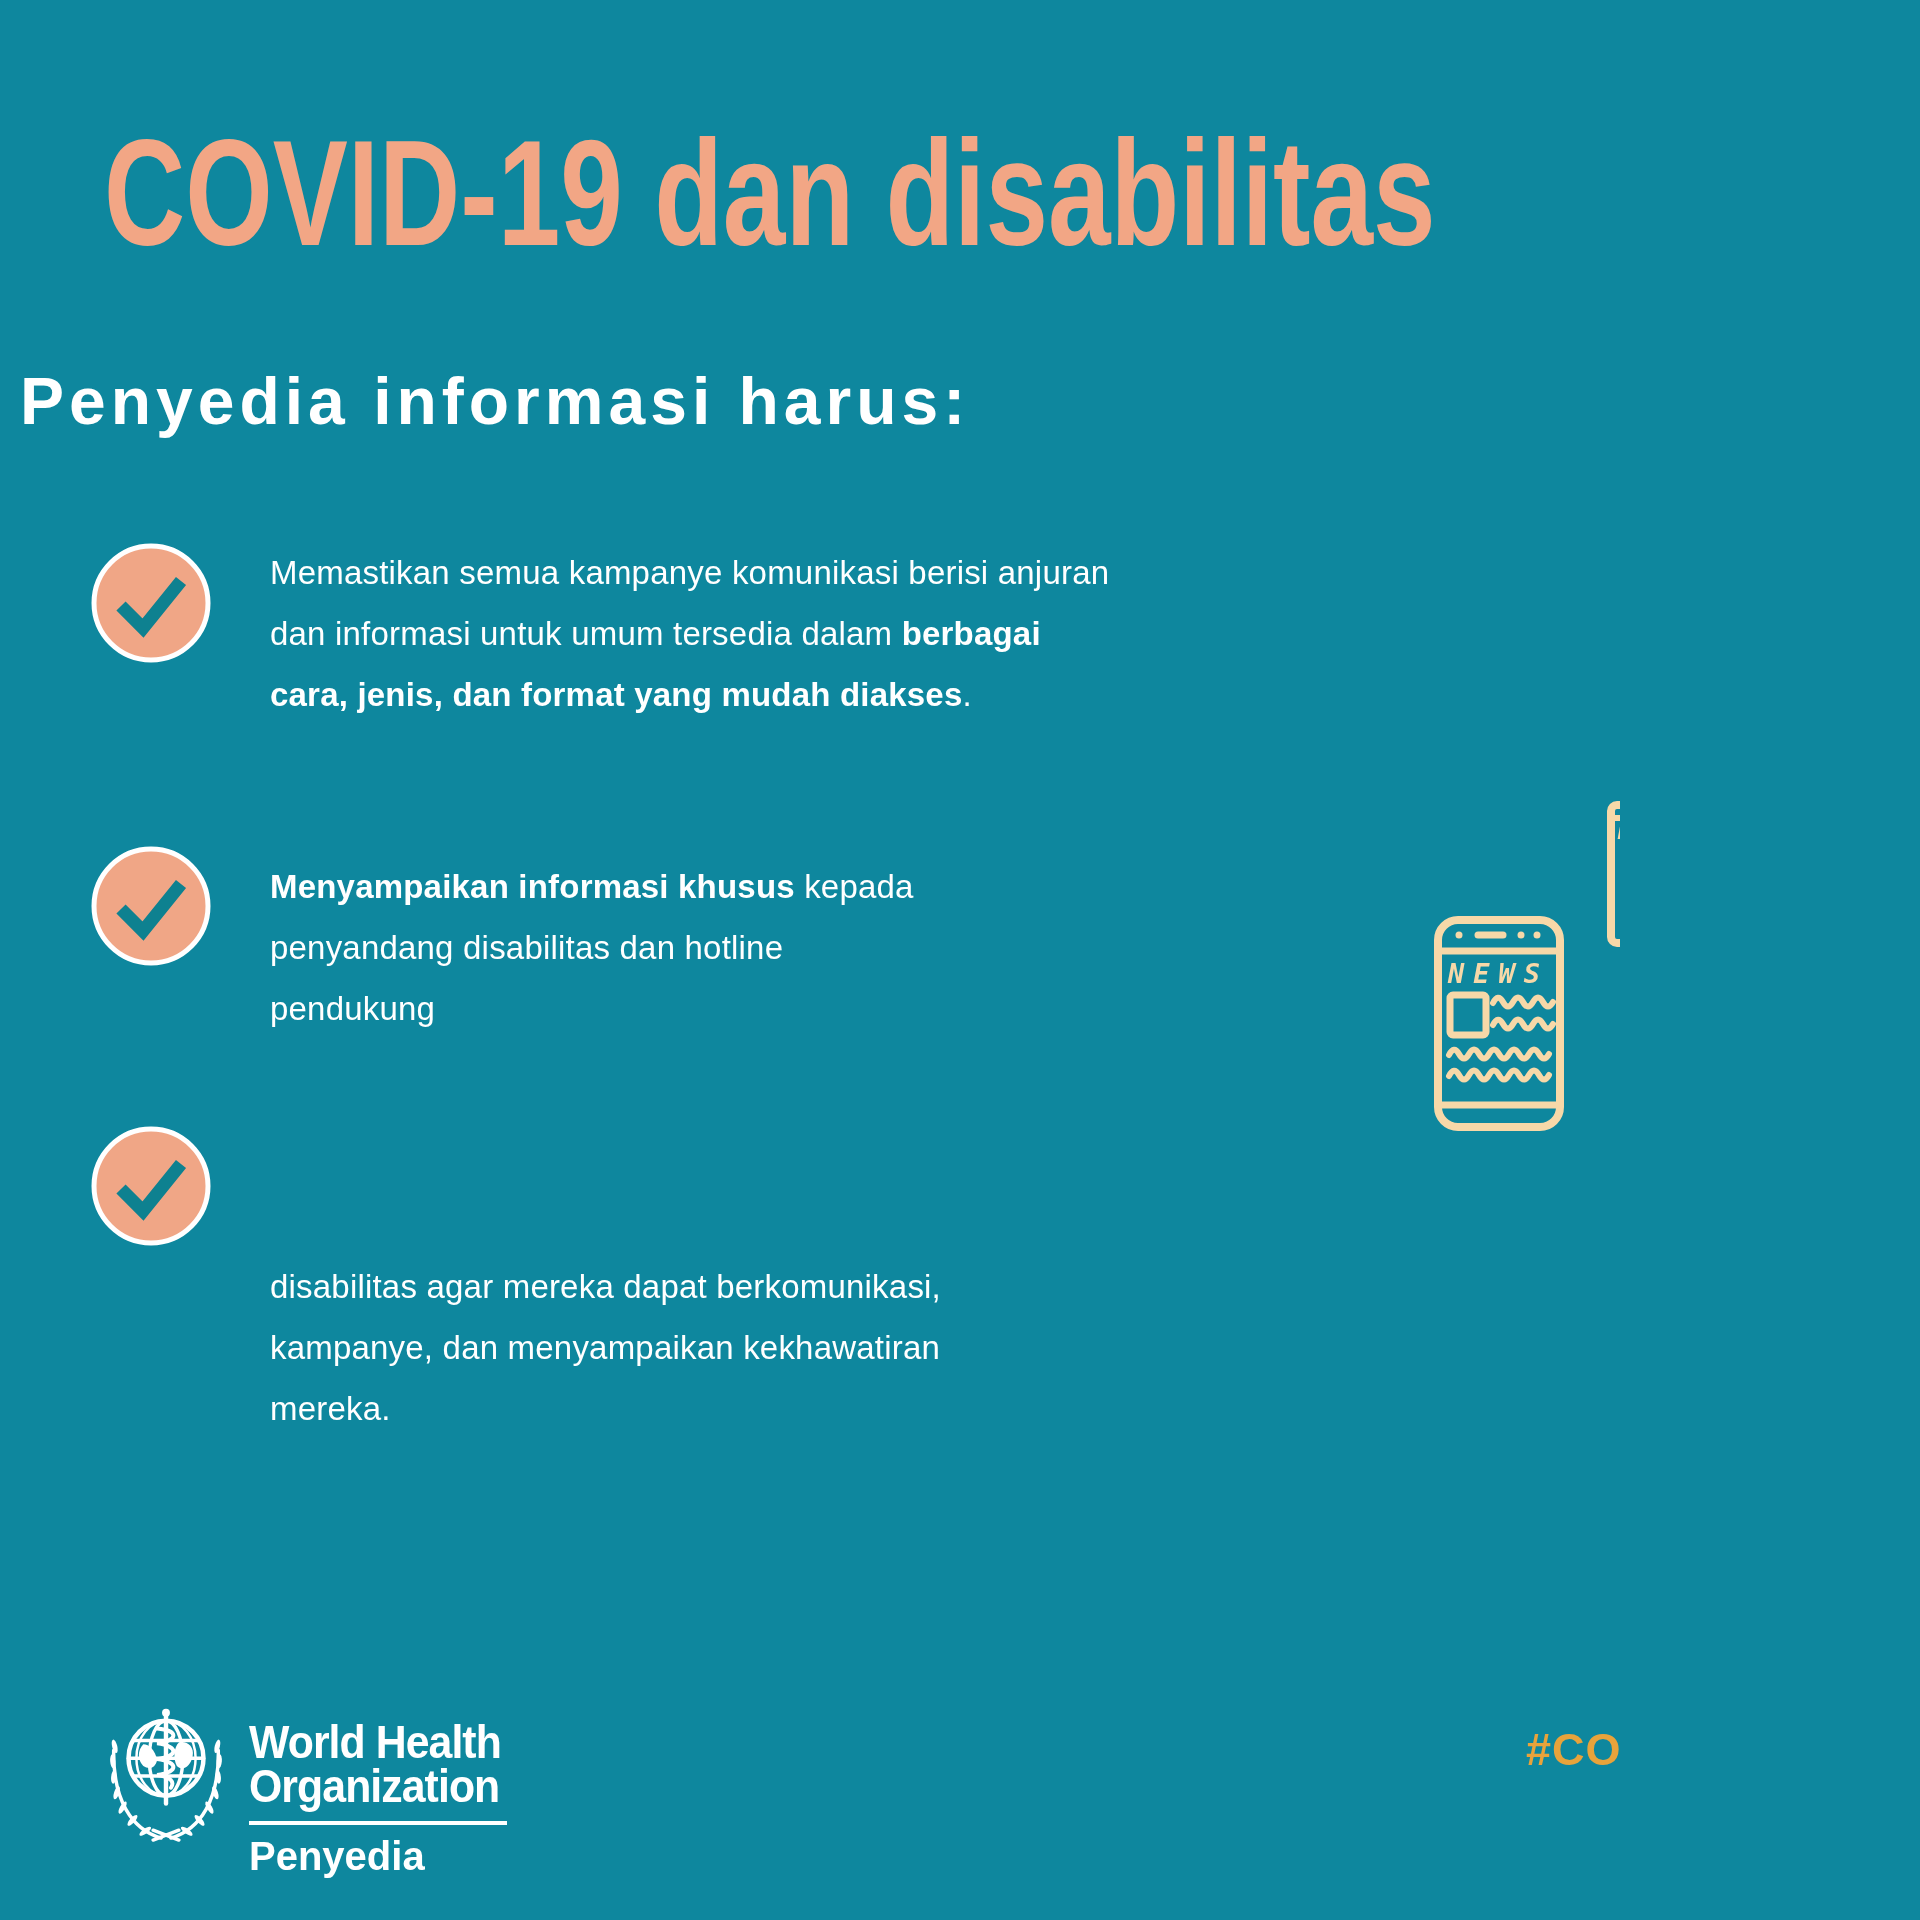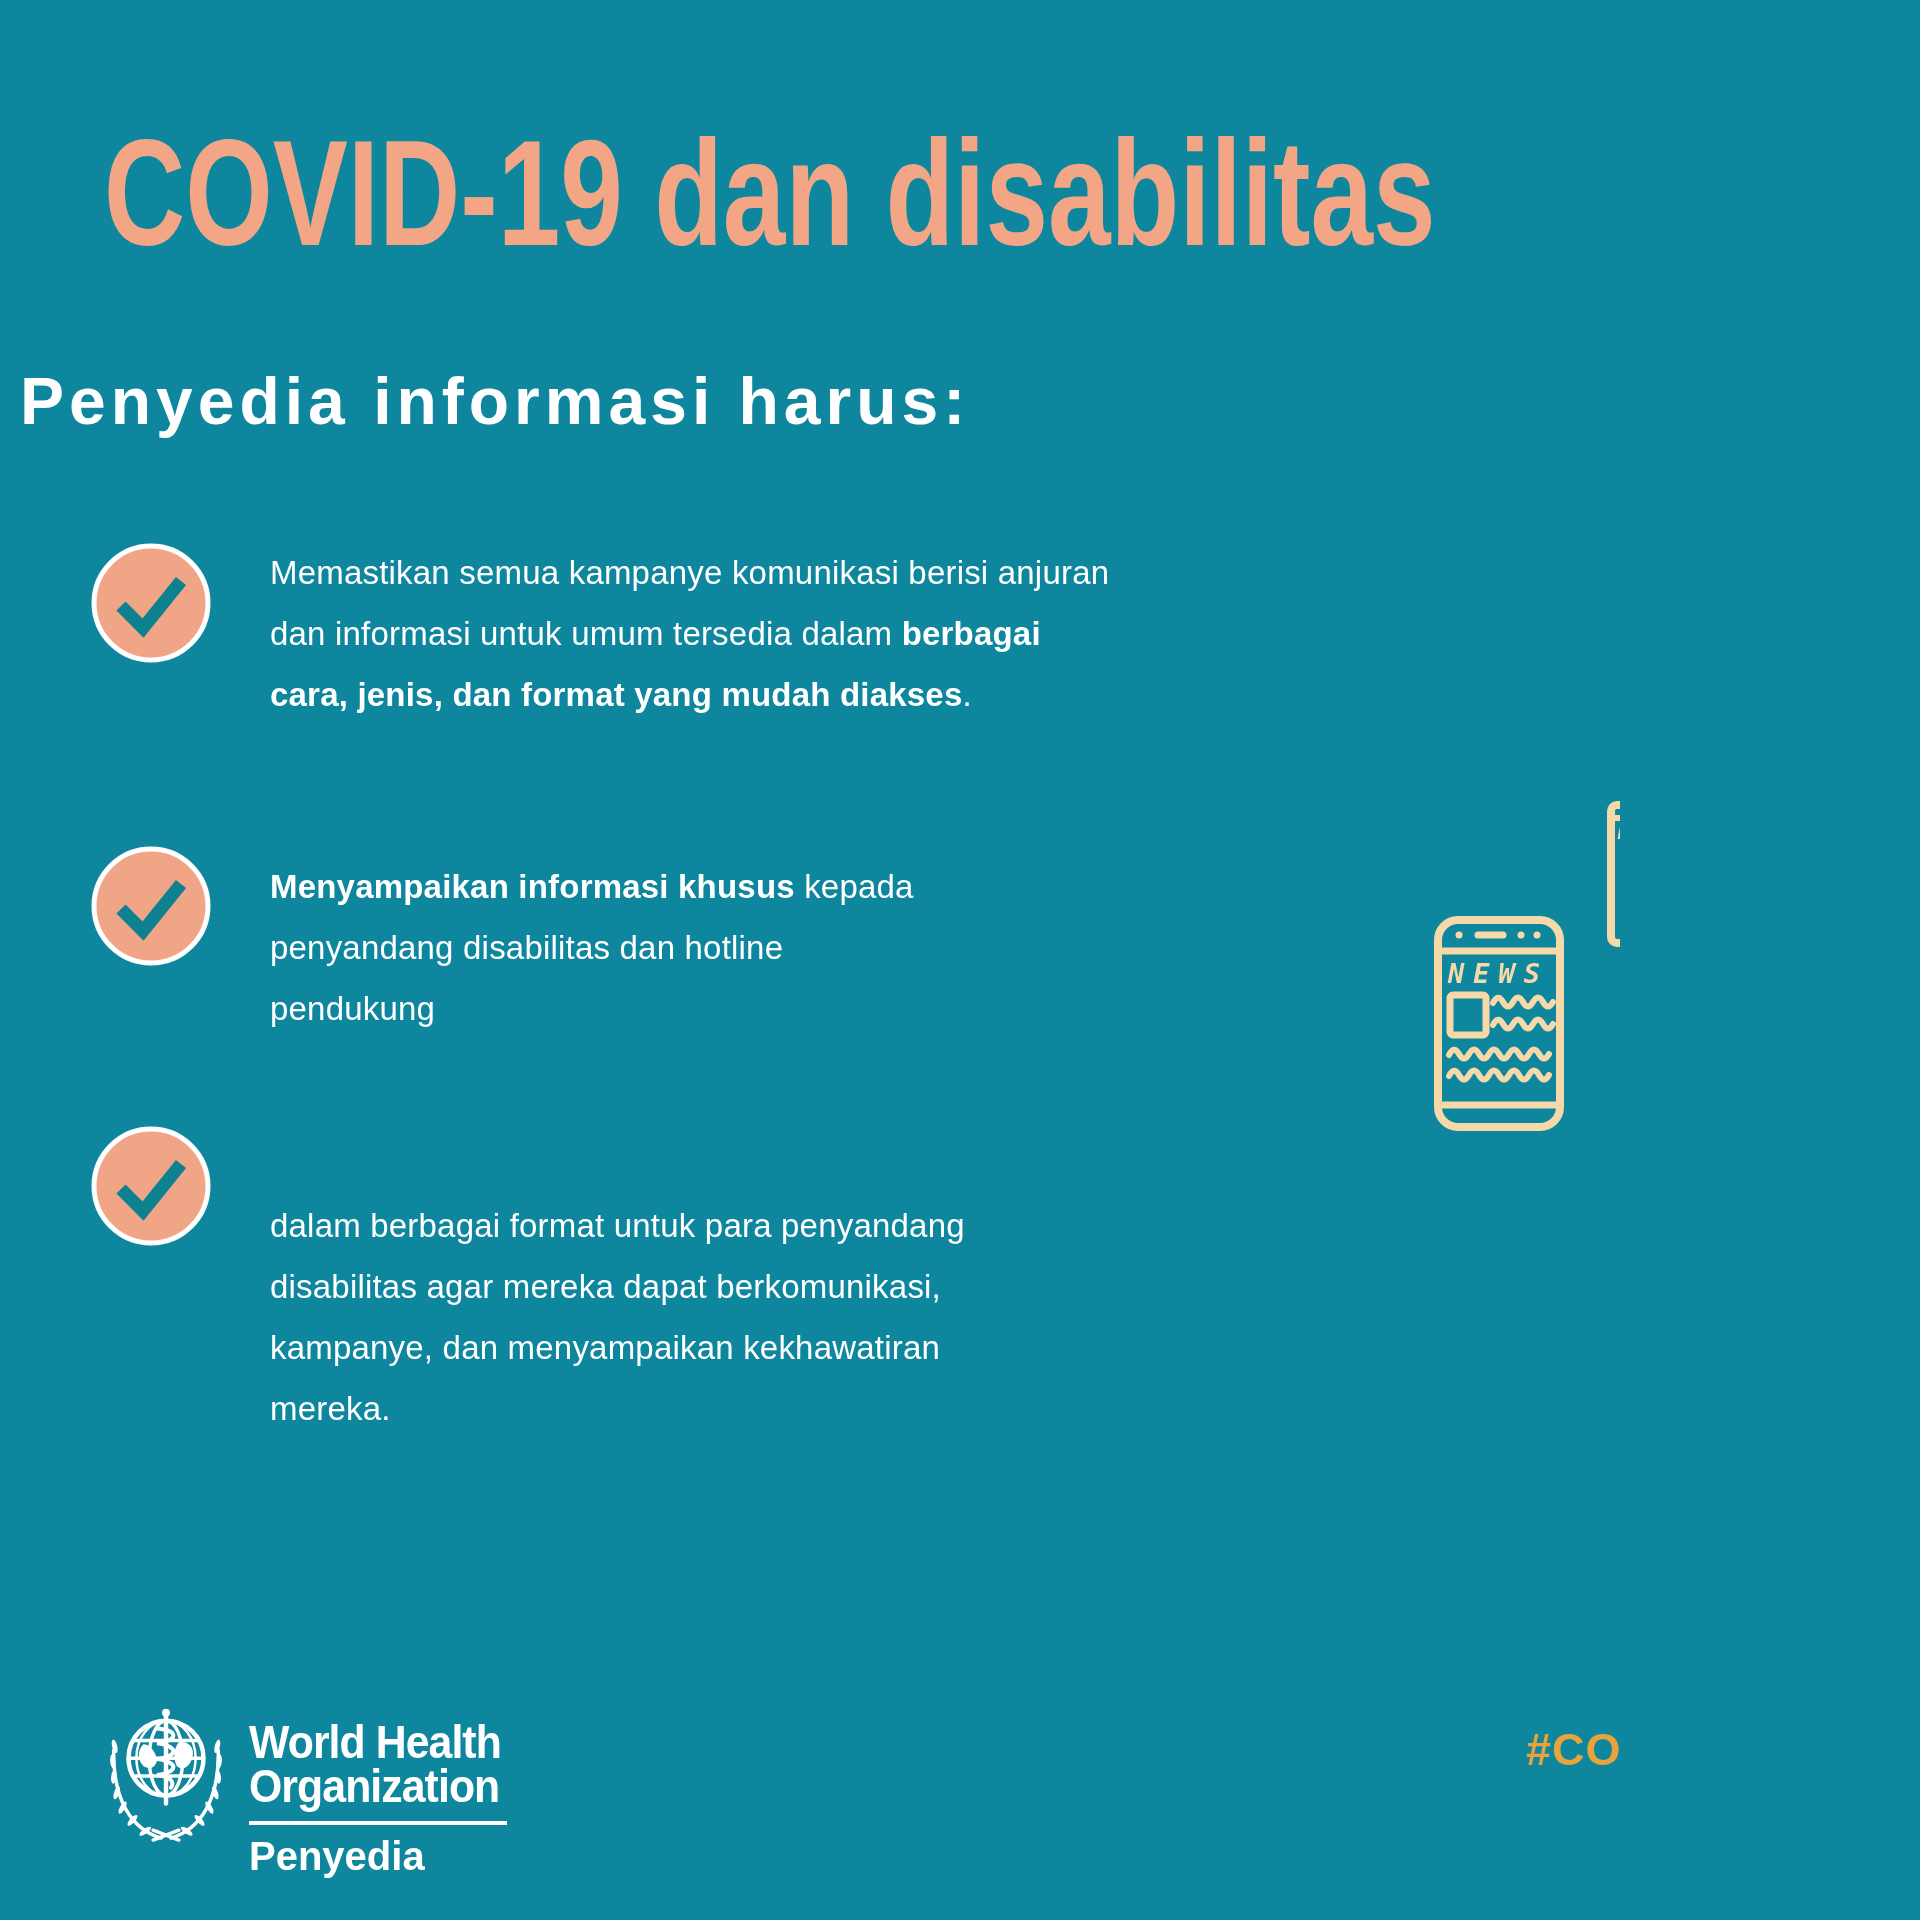--- a/index.html
+++ b/index.html
@@ -66,21 +66,21 @@
   <svg class="check-circle c2" viewBox="0 0 122 122">
     <circle cx="61" cy="61" r="57" fill="#f0a686" stroke="#ffffff" stroke-width="5"></circle>
     <path d="M31,64 L53,86 L91,39" stroke="#0e8190" stroke-width="13" fill="none"></path>
   </svg>
   <div class="bullet-text t2"><span class="b">Menyampaikan informasi khusus</span><span> kepada</span><br><span>penyandang disabilitas dan hotline</span><br><span>pendukung</span></div>
 
   <svg class="check-circle c3" viewBox="0 0 122 122">
     <circle cx="61" cy="61" r="57" fill="#f0a686" stroke="#ffffff" stroke-width="5"></circle>
     <path d="M31,64 L53,86 L91,39" stroke="#0e8190" stroke-width="13" fill="none"></path>
   </svg>
-  <div class="bullet-text t3"><br><span>dalam berbagai format untuk para penyandang</span><br><span>disabilitas agar mereka dapat berkomunikasi,</span><br><span>kampanye, dan menyampaikan kekhawatiran</span><br><span>mereka.</span></div>
+  <div class="bullet-text t3"><br><br><span>disabilitas agar mereka dapat berkomunikasi,</span><br><span>kampanye, dan menyampaikan kekhawatiran</span><br><span>mereka.</span></div>
 
   <svg class="icon icon-phone" viewBox="0 0 132 217">
     <rect class="ic" x="5" y="5" width="122" height="207" rx="20" stroke-width="8"></rect>
     <line class="ic" x1="5" y1="36" x2="127" y2="36" stroke-width="7"></line>
     <circle class="ic-fill" cx="26" cy="20" r="3.5"></circle>
     <line class="ic" x1="45" y1="20" x2="70" y2="20" stroke-width="7"></line>
     <circle class="ic-fill" cx="88" cy="20" r="3.5"></circle>
     <circle class="ic-fill" cx="104" cy="20" r="3.5"></circle>
     <text class="ic-text" x="15" y="68" font-size="27" letter-spacing="9">NEWS</text>
     <rect class="ic" x="17" y="80" width="36" height="40" rx="3" stroke-width="7"></rect>

